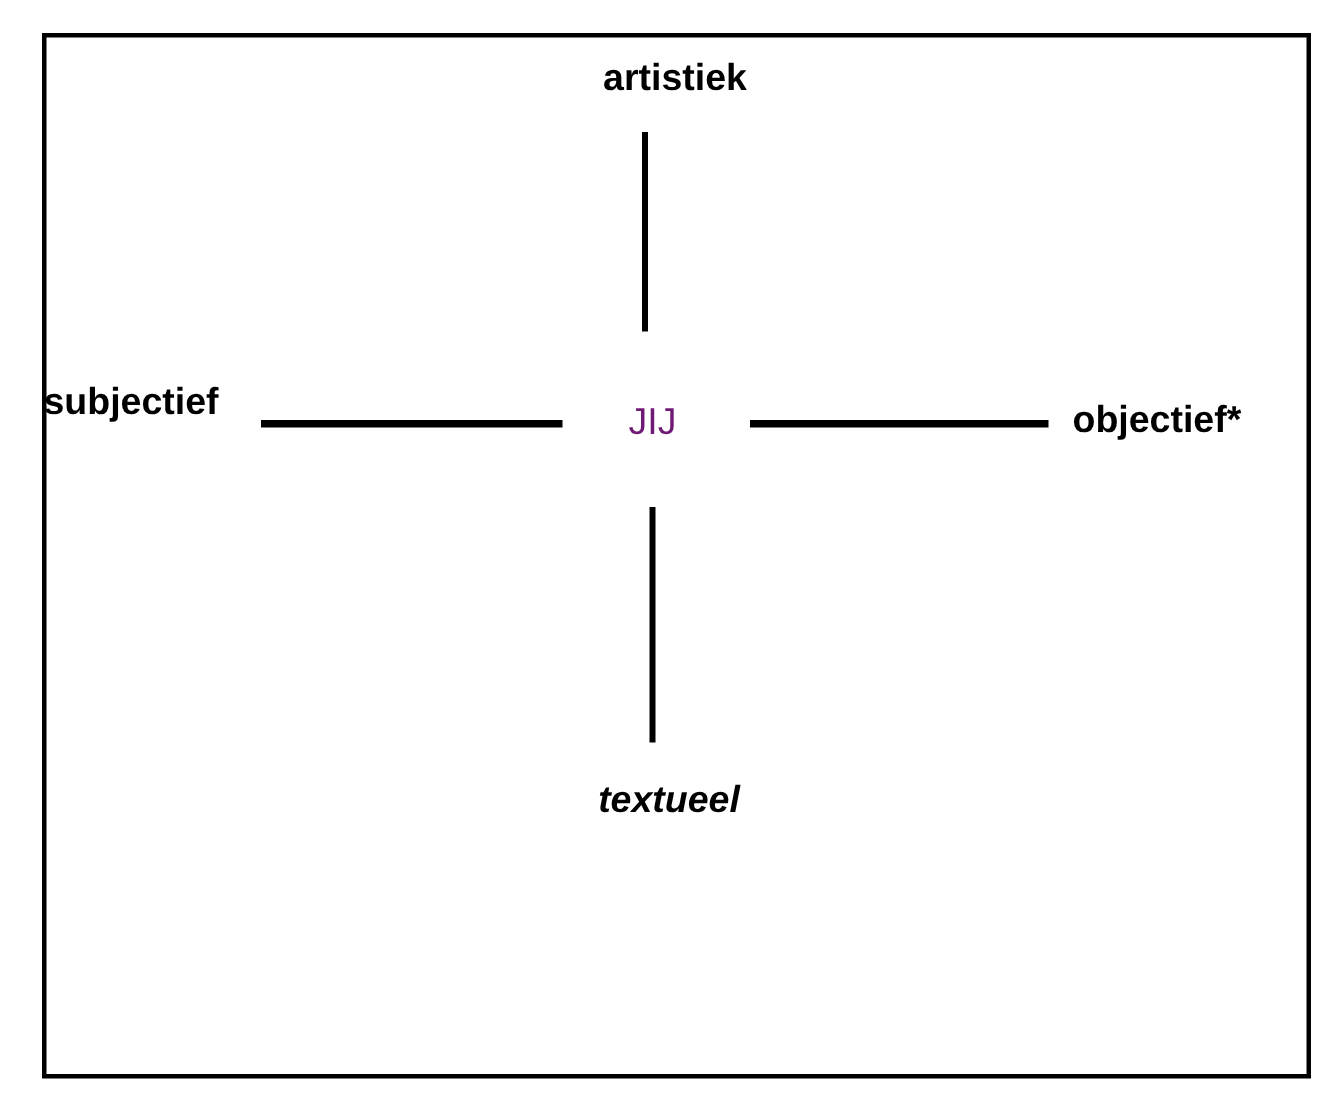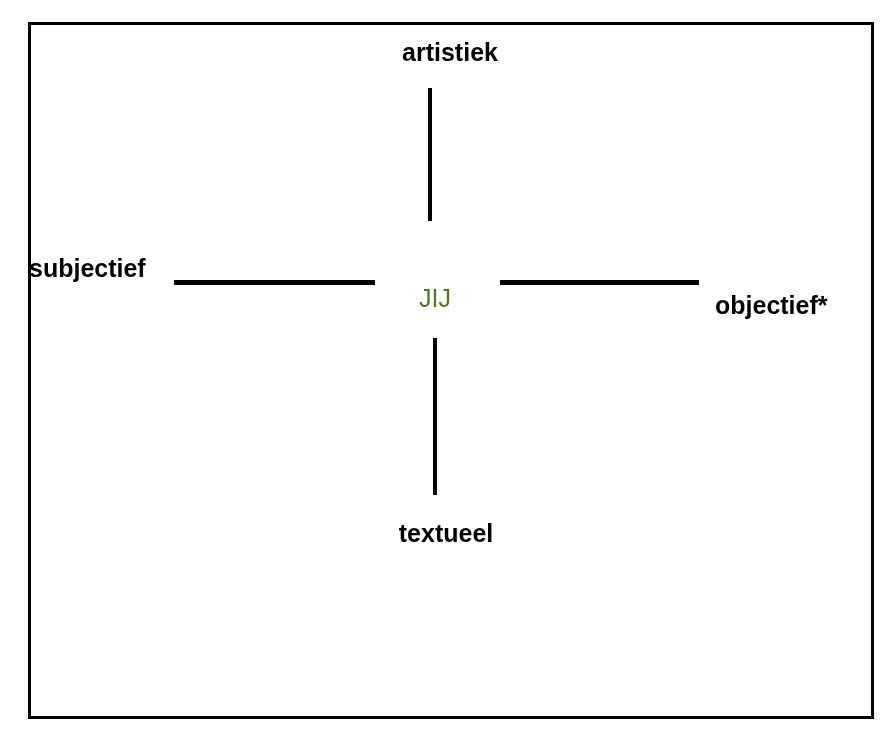--- a/index.html
+++ b/index.html
@@ -32,35 +32,34 @@
     color: #000000;
     white-space: nowrap;
   }
   .center-label {
     position: absolute;
     left: 435px;
     top: 282px;
     transform: translate(-50%, -50%);
     font-size: 25px;
     font-weight: normal;
-    color: #4d7c0f;
+    color: #701a75;
     white-space: nowrap;
-    margin-top: 16px;
   }
   .line {
     position: absolute;
     background: #000000;
   }
   .line-v { width: 4px; }
   .line-h { height: 5px; }
 
   #axis-top-label    { left: 450px; top: 38px;  transform: translateX(-50%); }
   #axis-left-label   { left: 29px;  top: 254px; }
-  #axis-right-label  { left: 715px; top: 266px; margin-top: 25px; }
-  #axis-bottom-label { left: 446px; top: 519px; transform: translateX(-50%); }
+  #axis-right-label  { left: 715px; top: 266px; }
+  #axis-bottom-label { left: 446px; top: 519px; transform: translateX(-50%); font-style: italic; }
 
   #line-top    { left: 428px; top: 88px;  height: 133px; }
   #line-bottom { left: 433px; top: 338px; height: 157px; }
   #line-left   { left: 174px; top: 280px; width: 201px; }
   #line-right  { left: 500px; top: 280px; width: 199px; }
 </style>
 </head>
 <body>
 
 <div class="frame"></div>

